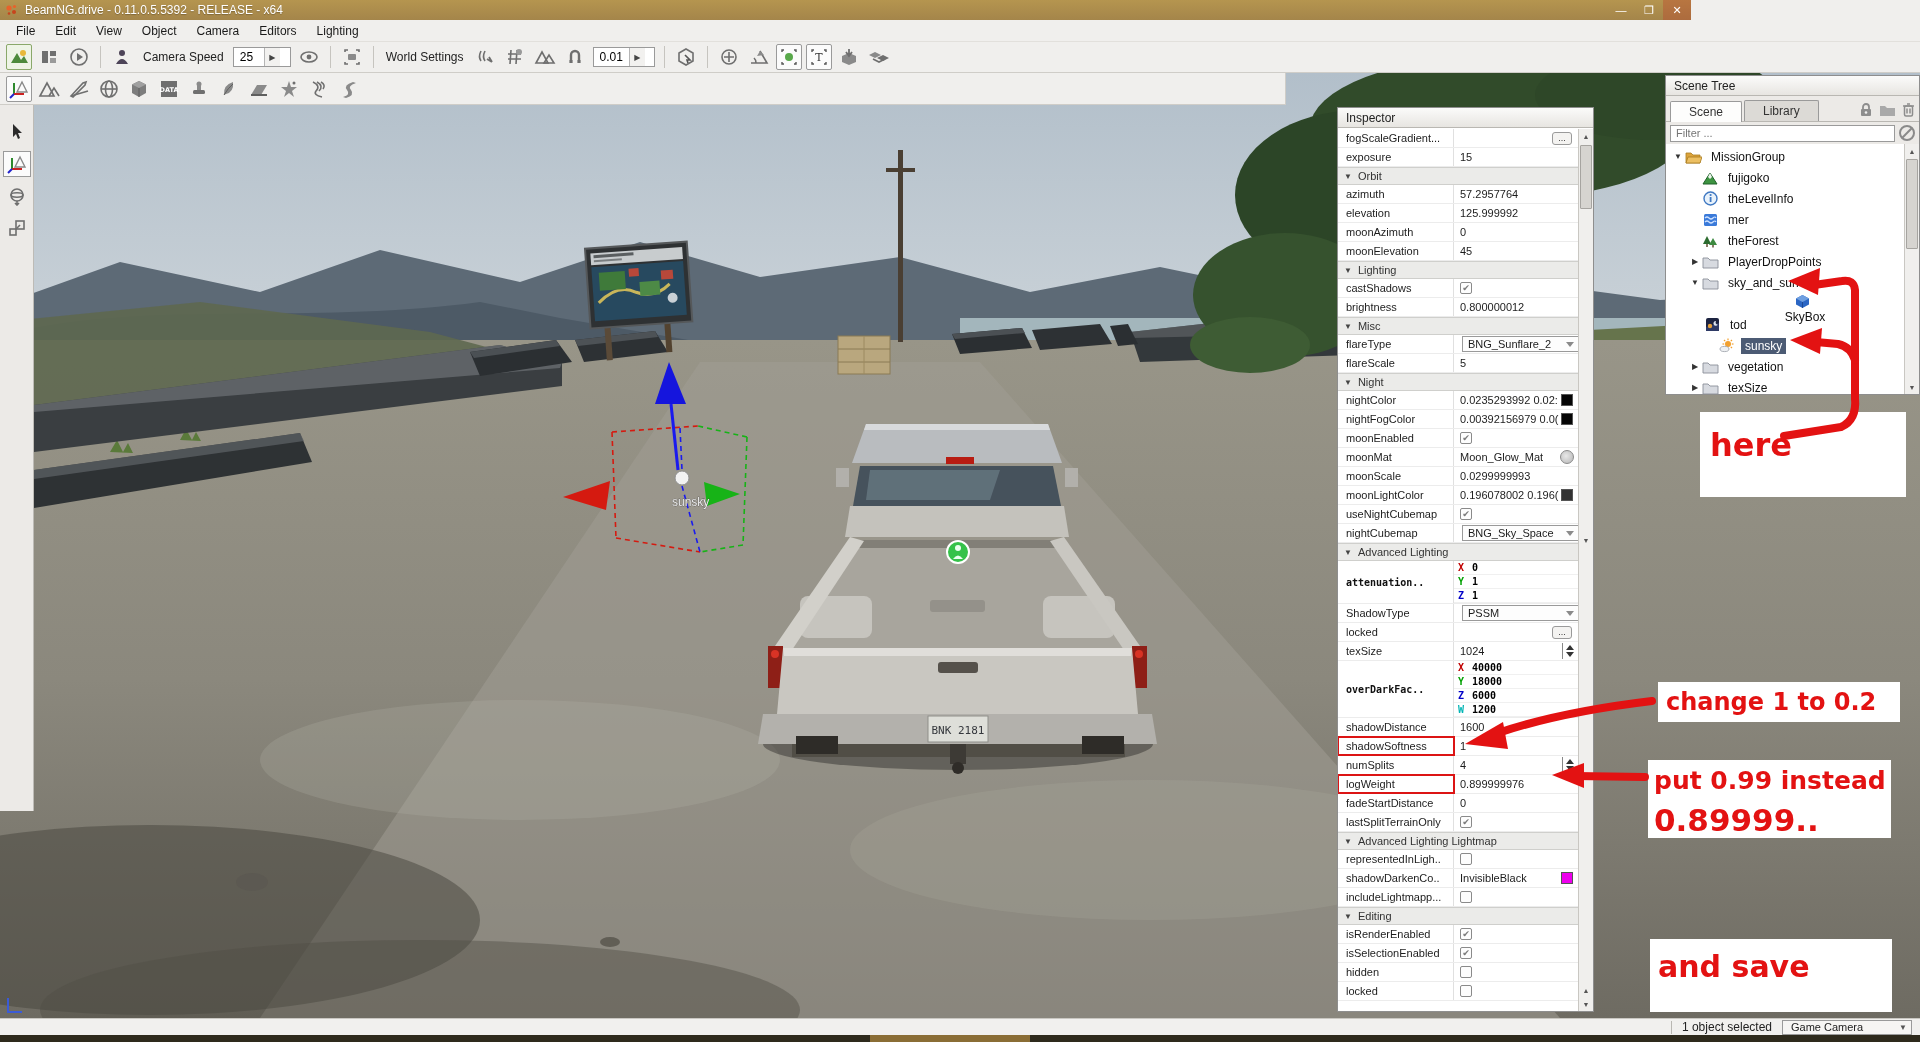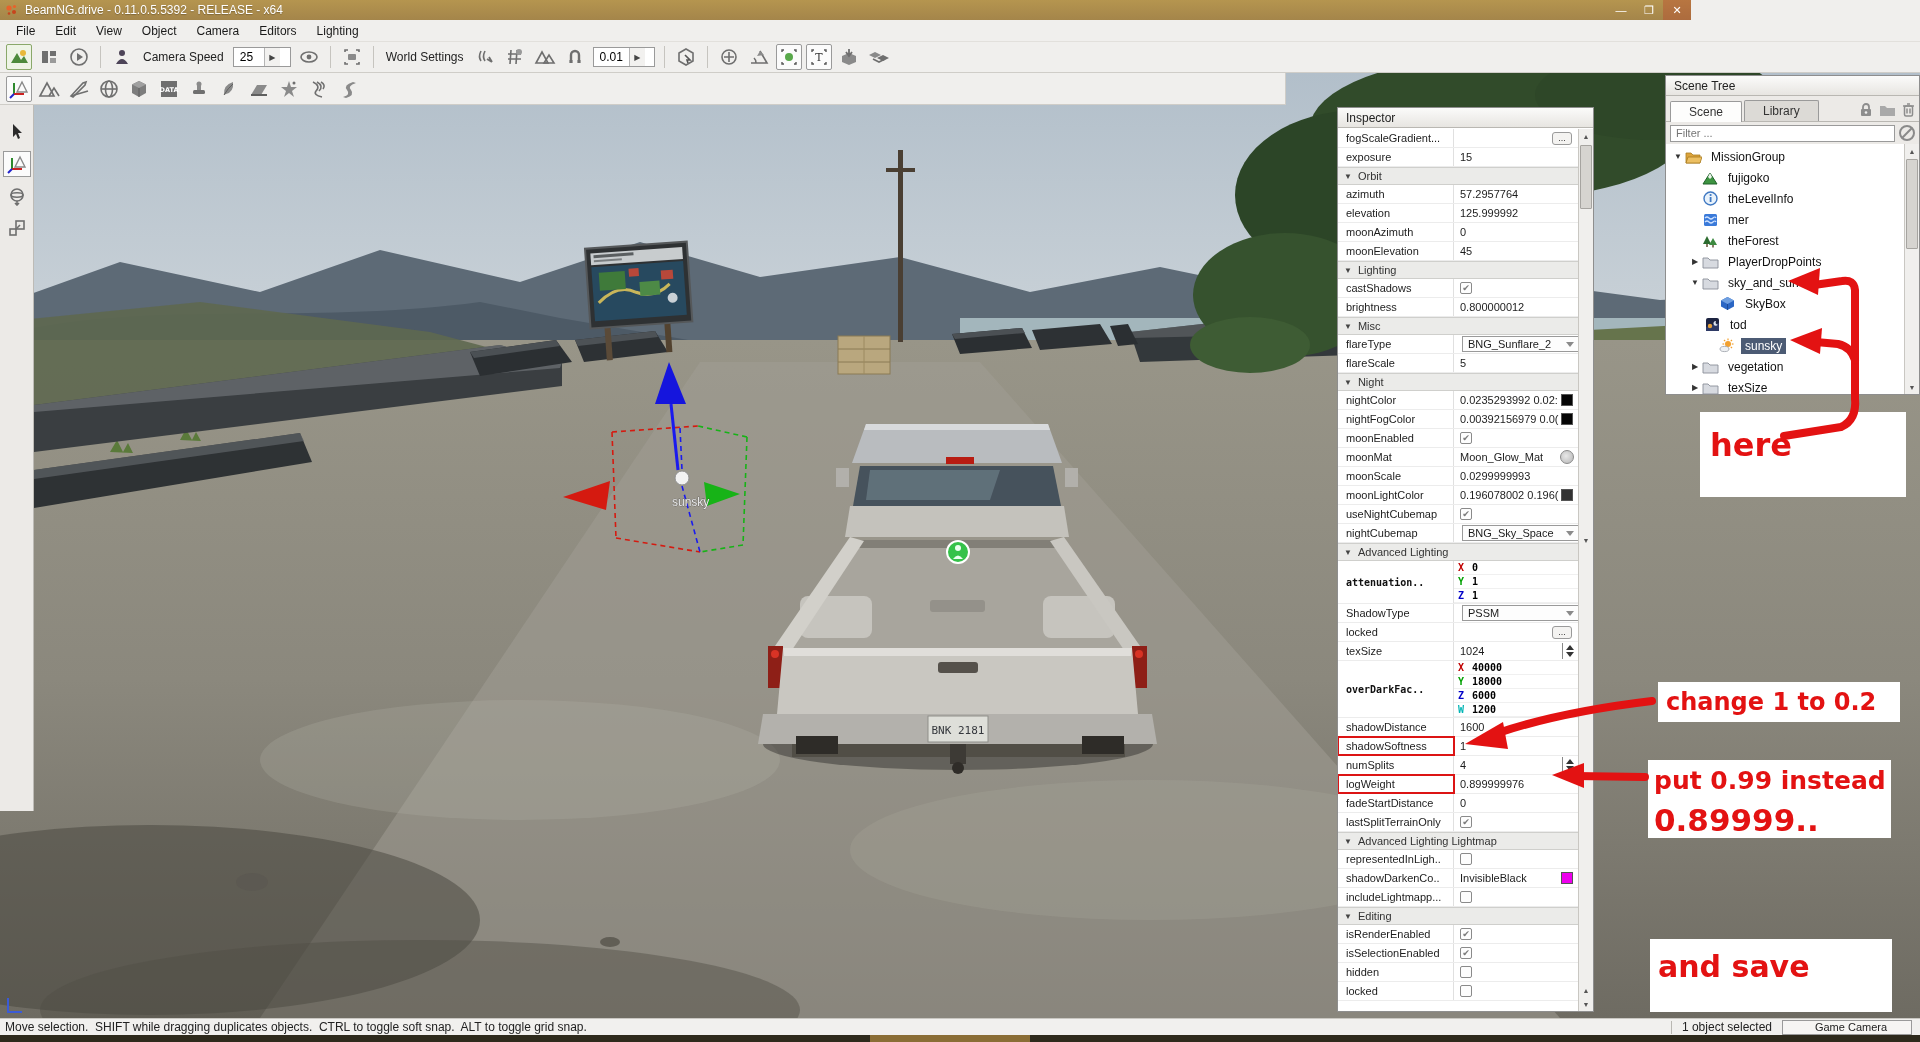--- a/index.html
+++ b/index.html
@@ -37,21 +37,21 @@
     border-right:1px solid #bdbbb6; z-index:20; }
   .ltbtn { width:28px; height:26px; margin:4px auto 6px auto; display:flex; align-items:center; justify-content:center; border:1px solid transparent; }
   .ltbtn.sel { border:1px solid #9a9a9a; background:#fbfbfb; }
 
   
   #statusbar { position:absolute; left:0; top:1018px; width:1920px; height:17px; background:#f1f0ee;
     border-top:1px solid #c9c7c2; display:flex; align-items:center; font-size:12px; color:#222; z-index:40; }
   #statusbar .hint { padding-left:5px; white-space:pre; }
   #statusbar .sep { width:1px; height:13px; background:#b9b7b2; margin-left:auto; }
   #statusbar .selcount { padding:0 10px; white-space:nowrap; }
-  #cameradrop { display:flex; align-items:center; border:1px solid #9a9a9a; background:#f6f5f3; height:15px; width:130px; margin-right:8px;flex-direction:column; }
+  #cameradrop { display:flex; align-items:center; border:1px solid #9a9a9a; background:#f6f5f3; height:15px; width:130px; margin-right:8px; }
   #cameradrop .val { flex:1; font-size:11px; padding-left:8px; }
   #cameradrop .arr { width:16px; text-align:center; font-size:8px; color:#555; }
   #taskstrip { position:absolute; left:0; top:1035px; width:1920px; height:7px; background:#2e2a1c; z-index:40; }
   #taskstrip .seg { position:absolute; left:870px; top:0; width:160px; height:7px; background:#8a6d35; }
 
   
   #inspector { position:absolute; left:1337px; top:107px; width:257px; height:905px; background:#f0efed;
     border:1px solid #8e8e8e; z-index:25; display:flex; flex-direction:column; }
   .panel-header { height:20px; background:linear-gradient(#fbfbfa,#e7e5e1); border-bottom:1px solid #b9b7b2;
     font-size:12px; color:#222; display:flex; align-items:center; padding-left:8px; flex:none; }
@@ -927,21 +927,21 @@
         </div>
         <div class="trow" style="padding-left: 23px;">
           <span class="twist">▼</span>
           <span class="ticon">
             <svg width="17" height="14" viewBox="0 0 17 14">
               <path d="M1,3 L6,3 L8,5 L16,5 L16,13 L1,13 Z" fill="#d7dae0" stroke="#8a8f99" stroke-width="0.9"></path>
             </svg>
           </span>
           <span class="tlab">sky_and_sun</span>
         </div>
-        <div class="trow" style="padding-left: 40px;">
+        <div class="trow" style="padding-left: 40px; flex-direction: column;">
           <span class="twist"></span>
           <span class="ticon">
             <svg width="15" height="15" viewBox="0 0 15 15">
               <path d="M7.5,1 L14,4.5 L14,10.5 L7.5,14 L1,10.5 L1,4.5 Z" fill="#2b66c4"></path>
               <path d="M7.5,1 L14,4.5 L7.5,8 L1,4.5 Z" fill="#6f9fe0"></path>
               <path d="M7.5,8 L7.5,14" stroke="#1c4a96"></path>
             </svg>
           </span>
           <span class="tlab">SkyBox</span>
         </div>
@@ -997,21 +997,20 @@
       </div>
     <div class="scrolltrack">
       <div class="sarrow" style="top:0;">▲</div>
       <div class="thumb" style="top:15px; height:90px;"></div>
       <div class="sarrow" style="bottom:0;">▼</div>
     </div>
   </div>
 </div>
 
 <div id="statusbar">
-  <span class="hint">Move selection.  SHIFT while dragging duplicates objects.  CTRL to toggle soft snap.  ALT to toggle grid snap.</span>
   <span class="sep"></span>
   <span class="selcount">1 object selected</span>
   <div id="cameradrop">
     <span class="val">Game Camera</span>
     <span class="arr">▼</span>
   </div>
 </div>
 <div id="taskstrip">
     <div class="seg"></div>
   </div>

